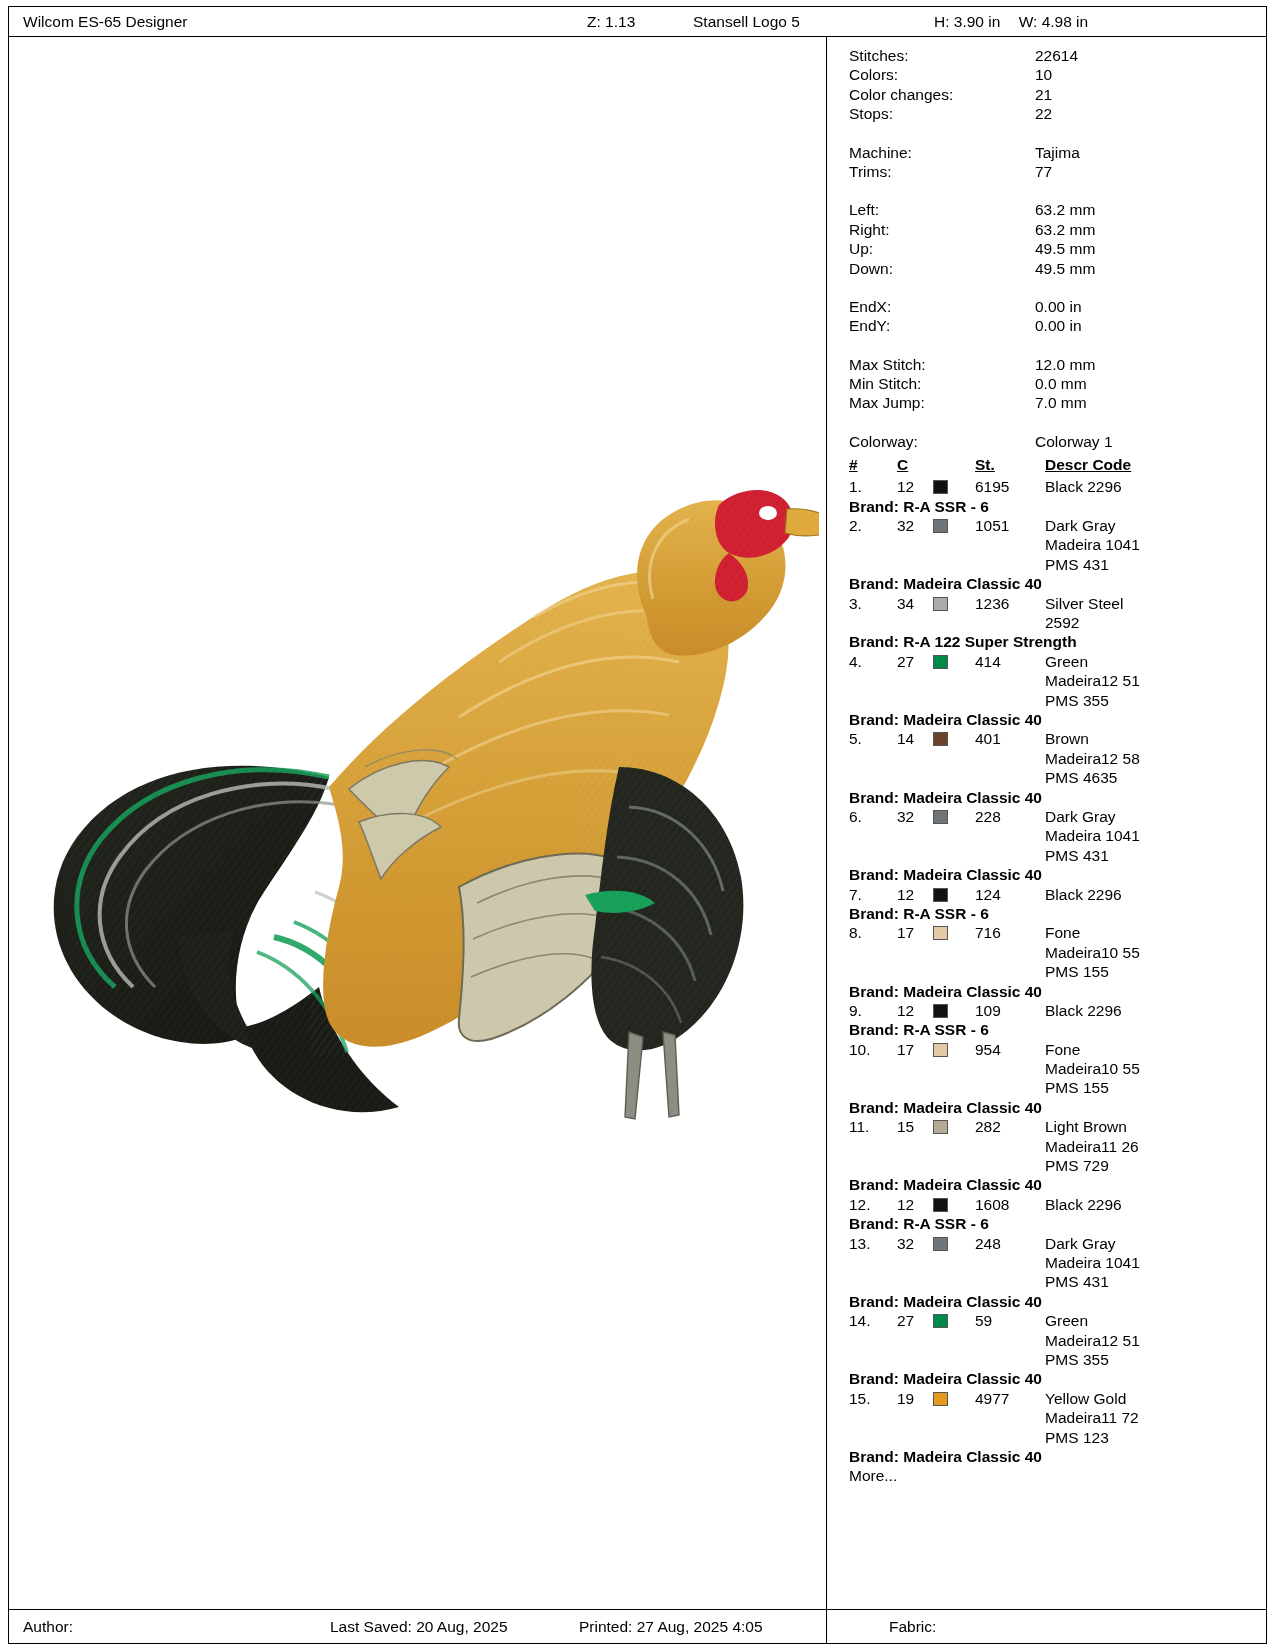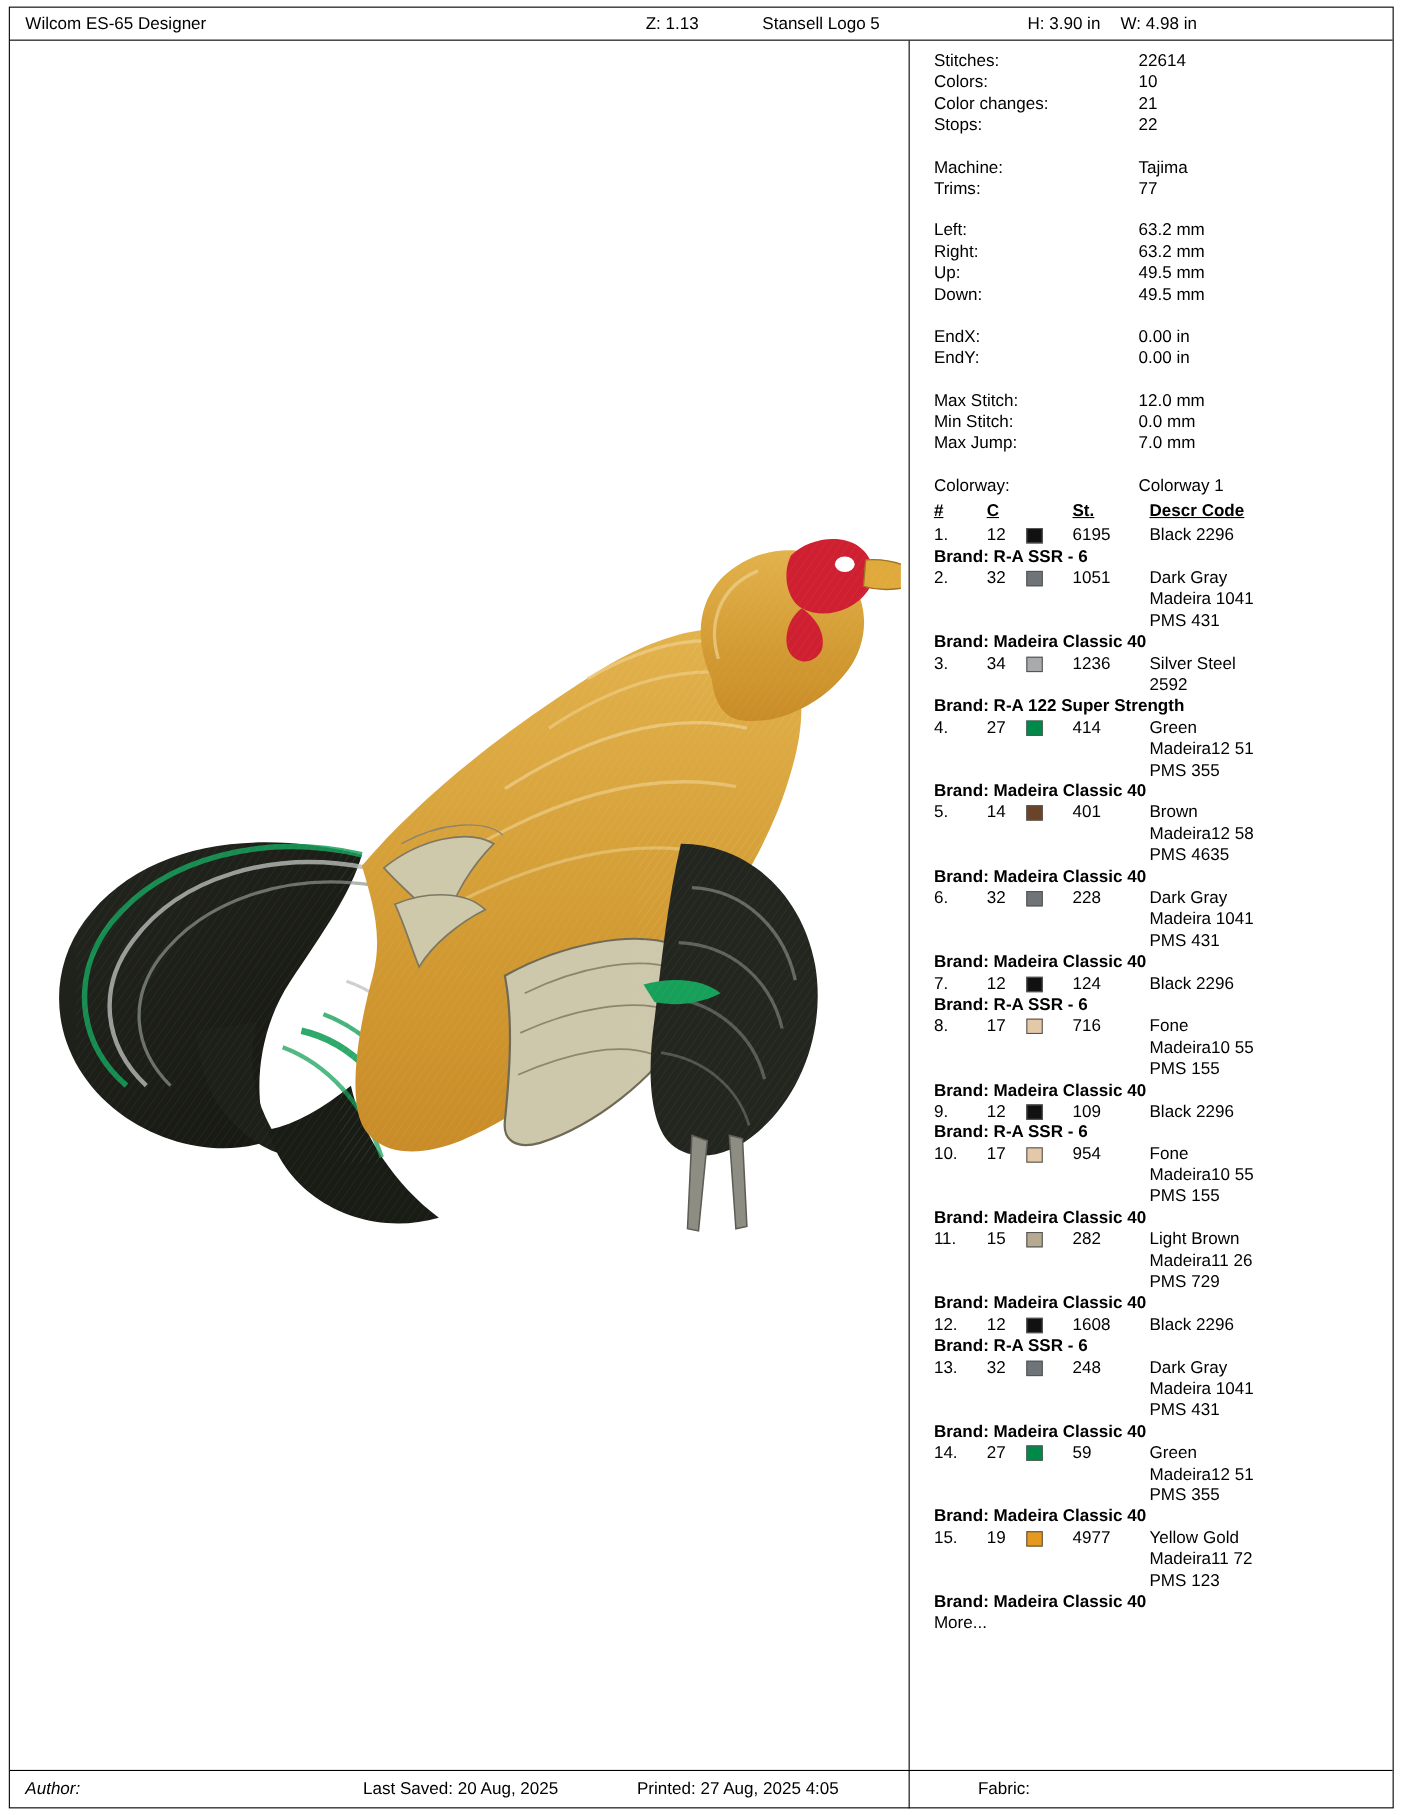--- a/index.html
+++ b/index.html
@@ -84,21 +84,21 @@
 
   
   .footer {
     height: 34px;
     border-top: 1px solid #000;
     flex: 0 0 auto;
     position: relative;
     font-size: 15.5px;
   }
   .footer > div { position: absolute; top: 8px; }
-  .f-author { left: 14px; font-style: italic; }
+  .f-author { left: 14px; }
   .f-saved  { left: 310px; margin-left: 11px; }
   .f-printed{ left: 570px; }
   .f-fabric { left: 880px; text-align: right; }
   .footer .divider {
     position: absolute; left: 817px; top: 0; width: 1px; height: 34px;
     background: #000;
   }
 
   
   .art { position: absolute; left: 20px; top: 430px; width: 790px; height: 660px; }

